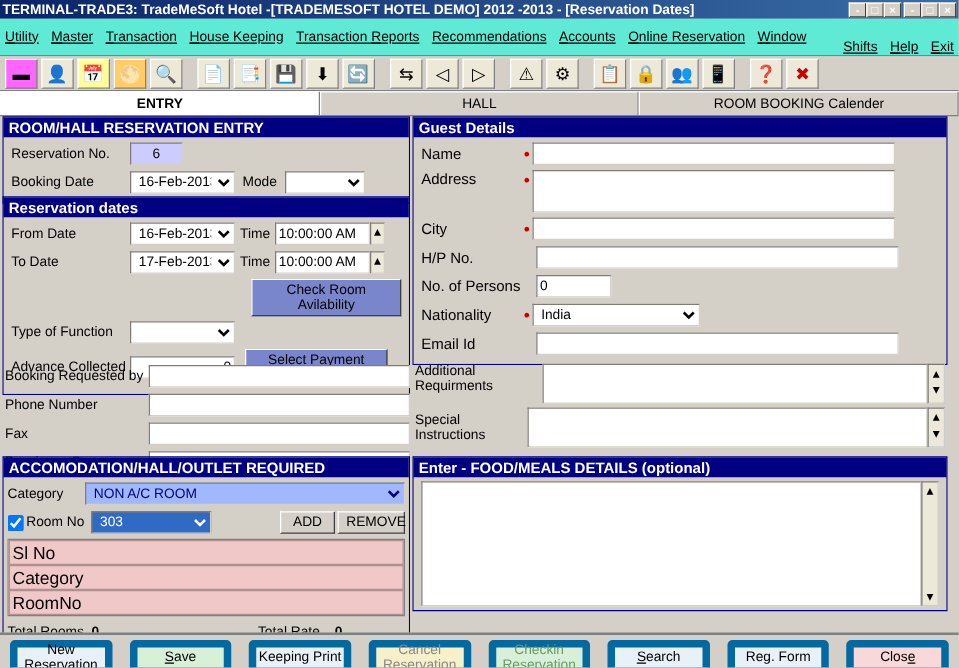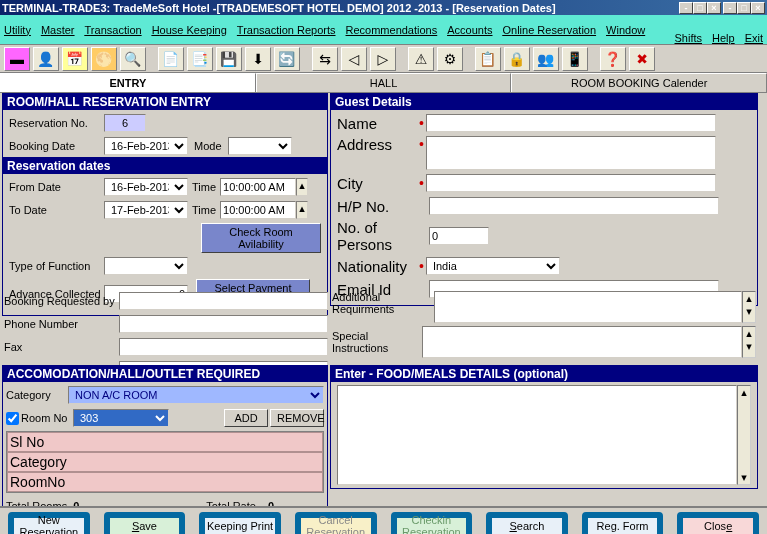--- a/index.html
+++ b/index.html
@@ -19,21 +19,21 @@
 .tbtn.yellow { background: #ffff99; }
 .tabrow { display: flex; height: 20px; border-bottom: 1px solid #808080; }
 .maintab { flex: 1; background: #d4d0c8; border: 1px solid #fff; border-right-color:#808080; border-bottom: none; text-align:center; line-height:18px; font-size:11px; }
 .maintab.active { background: #fff; font-weight: bold; }
 .workarea { position: relative; padding: 2px; height: 451px; }
 .panel { position: absolute; border: 1px solid #000080; }
 .panel-hdr { background: #000080; color: #fff; padding: 1px 4px; font-weight: bold; font-size: 12px; }
 .panel-body { background: #d4d0c8; padding: 3px 6px; }
 .row { display: flex; align-items: center; margin-bottom: 3px; min-height: 20px; }
 .lbl { width: 95px; font-size: 11px; }
-.lbl-s { width: 80px; font-size: 15px; }
+.lbl-s { width: 80px; font-size: 12px; }
 input.txt, select.sel { background: #fff; border: 1px inset #d4d0c8; height: 18px; padding: 0 2px; font-size: 11px; }
 .dot { color: #cc0000; font-size: 14px; margin: 0 2px; }
 .btn3d { background: #d4d0c8; border: 1px solid #fff; border-right-color:#404040; border-bottom-color:#404040; padding: 2px 6px; font-size: 11px; }
 .btn-blue { background: #7986cb; border: 1px solid #fff; border-right-color:#404040; border-bottom-color:#404040; padding: 2px 4px; font-size: 11px; color:#000; }
 .actionbar { position: absolute; bottom: 0; left: 0; right: 0; height: 38px; background: #d4d0c8; border-top: 2px solid #808080; display: flex; align-items: center; padding: 4px 8px; gap: 14px; }
 .actbtn { width: 84px; height: 28px; border: 6px solid #0369a1; border-radius: 4px; background: #e8f0f8; font-size: 11px; text-align:center; display:flex; align-items:center; justify-content:center; }
 .actbtn.g { background: #d8f0d8; }
 .actbtn.y { background: #f8f0c8; }
 .actbtn.p { background: #f8d8d8; }
 .gridhead { background: #f0c8c8; border: 1px solid #b09090; padding: 1px 2px; font-size: 14px; }

